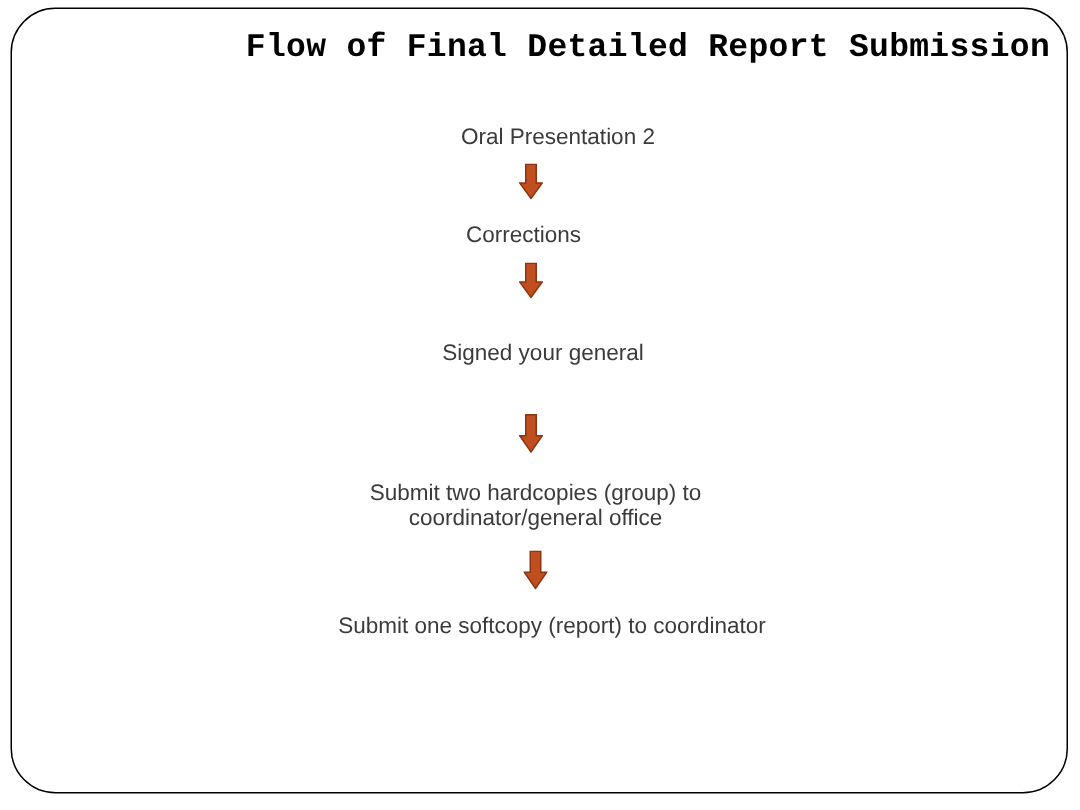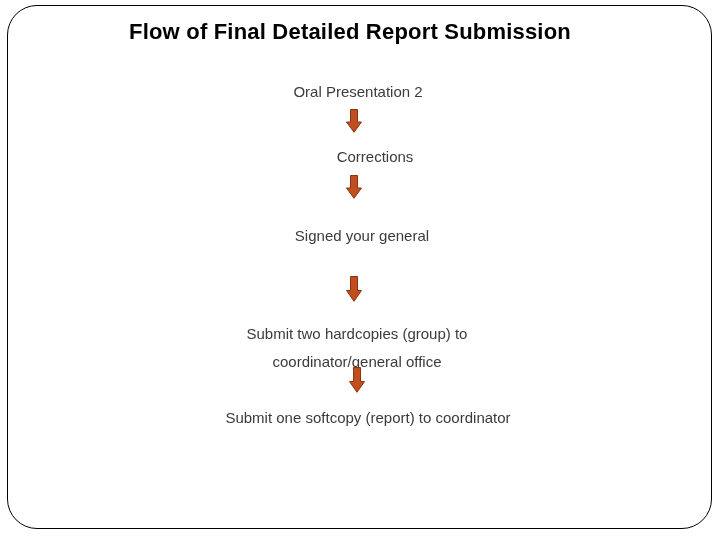--- a/index.html
+++ b/index.html
@@ -23,52 +23,53 @@
     border: 1px solid #000000;
     border-radius: 30px;
     box-sizing: border-box;
     background: #ffffff;
   }
   .slide-title {
     position: absolute;
     top: 19px;
     left: 0;
     width: 700px;
-    text-align: center;
+    text-align: right;
     font-size: 22px;
     font-weight: bold;
     color: #000000;
     letter-spacing: 0.2px;
     white-space: nowrap;
+    font-family: Liberation Mono, monospace;
   }
   .flow-step {
     position: absolute;
     transform: translateX(-50%);
     font-size: 15px;
     line-height: 16px;
     color: #3b3b3b;
     text-align: center;
     white-space: nowrap;
   }
   .flow-step.wrap {
     white-space: normal;
     width: 252px;
-    line-height: 28px;
+    line-height: 17px;
   }
   .flow-arrow {
     position: absolute;
     transform: translateX(-50%);
     width: 16px;
     display: block;
   }
   .flow-arrow svg { display: block; }
   .flow-arrow path { stroke: #8a3410; stroke-width: 1; }
-  .step-1 { left: 358px; top: 84px; }
+  .step-1 { left: 372px; top: 84px; }
   .arrow-1 { left: 354px; top: 109px; height: 24px; }
-  .step-2 { left: 375px; top: 149px; text-align: center; }
+  .step-2 { left: 349px; top: 149px; text-align: center; }
   .arrow-2 { left: 354px; top: 175px; height: 24px; }
   .step-3 { left: 362px; top: 228px; }
   .arrow-3 { left: 354px; top: 276px; height: 26px; }
   .step-4 { left: 357px; top: 320px; }
   .arrow-4 { left: 357px; top: 367px; height: 26px; }
   .step-5 { left: 368px; top: 410px; }
 </style>
 </head>
 <body>
 

